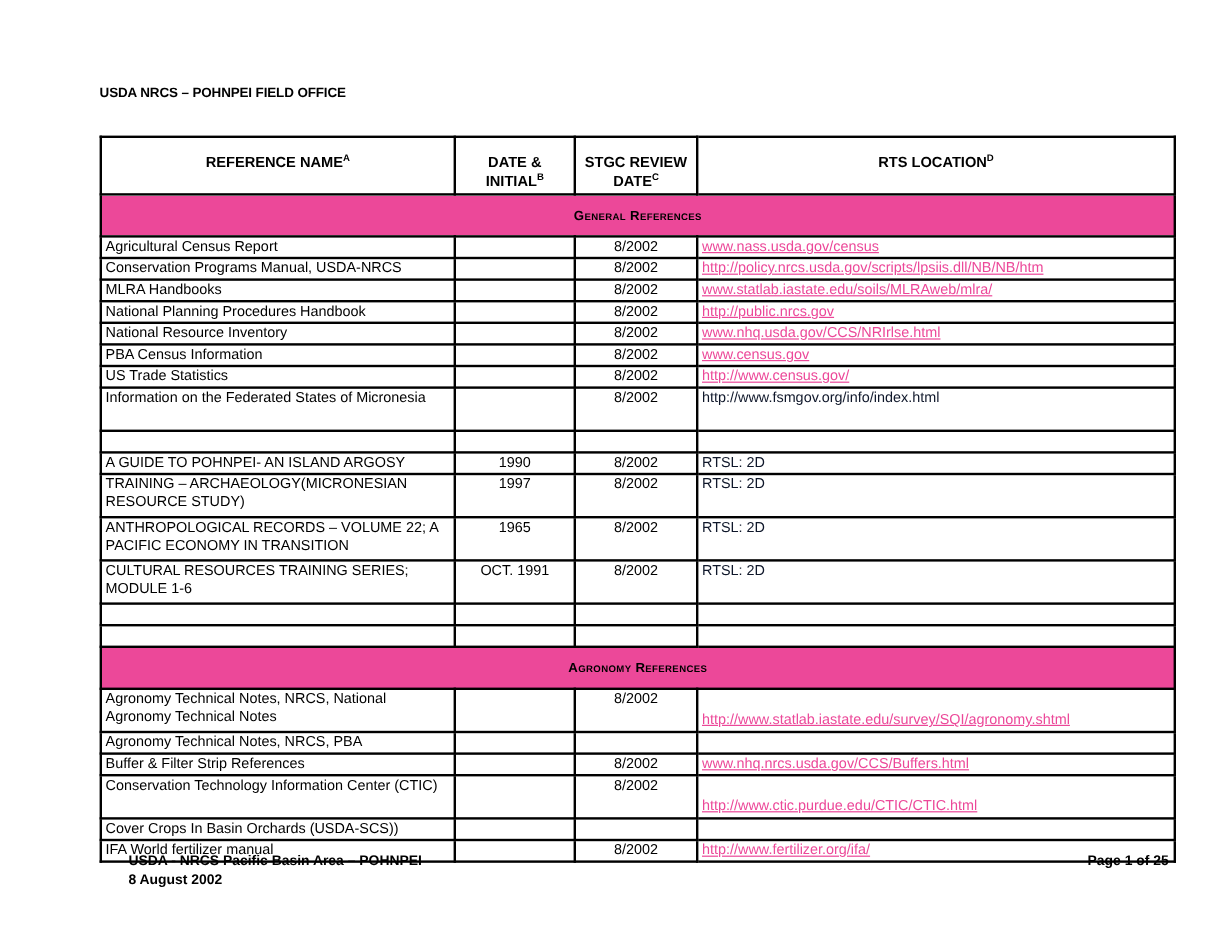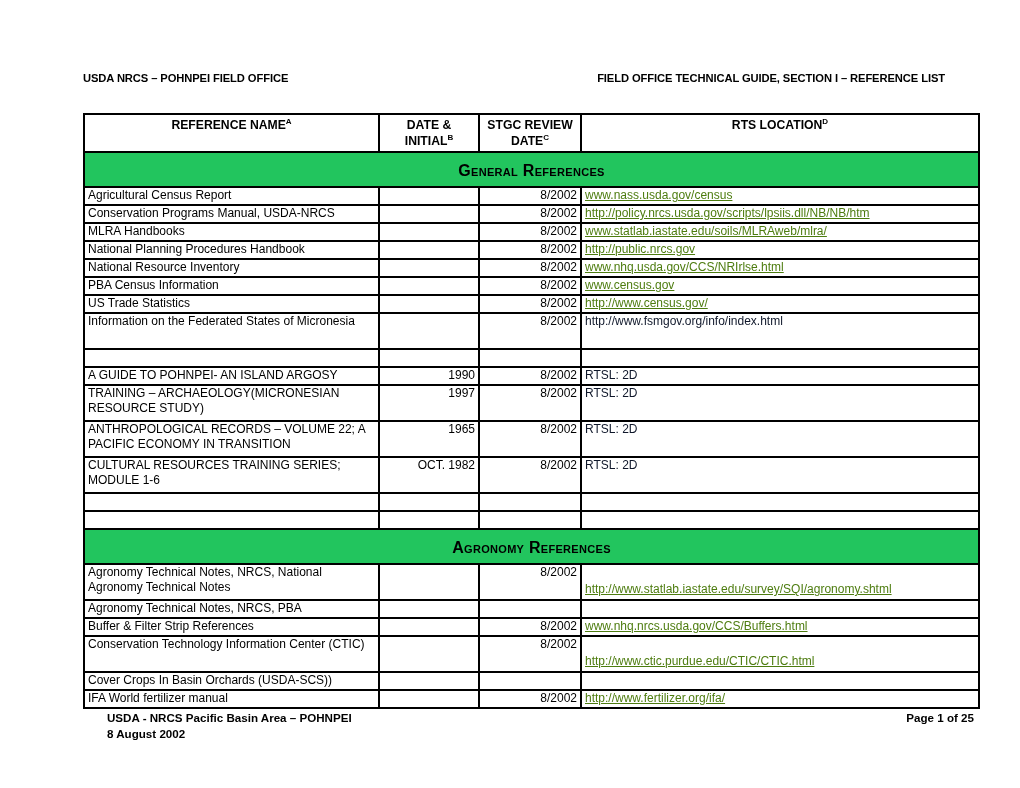--- a/index.html
+++ b/index.html
@@ -63,56 +63,56 @@
   col.c-date { width: 100px; }
   col.c-stgc { width: 102px; }
   col.c-rts  { width: 398px; }
 
   
   .hdr td {
     text-align: center;
     font-weight: bold;
     font-size: 12.2px;
     line-height: 16px;
-    padding-top: 2px;
+    padding-top: 12px;
     padding-bottom: 2px;
     height: 32px;
     vertical-align: top;
   }
   .hdr sup {
     font-size: 8px;
     vertical-align: super;
     line-height: 0;
   }
 
   
   .section td {
-    background: #22c55e;
+    background: #ec4899;
     text-align: center;
     font-weight: bold;
     font-variant: small-caps;
-    font-size: 16px;
+    font-size: 11px;
     letter-spacing: 0.3px;
     height: 24px;
     padding-top: 5px;
     padding-bottom: 4px;
     vertical-align: middle;
   }
 
   
-  .ctr { text-align: right; margin-top: 16px; }
+  .ctr { text-align: center; margin-top: 16px; }
   .lft { text-align: left; }
 
   .blank td { height: 15px; }
 
   td.tall2 { height: 33px; }
   td.bottom-url { vertical-align: bottom; padding-bottom: 2px; }
 
   a.url {
-    color: #4d7c0f;
+    color: #ec4899;
     text-decoration: underline;
     font-size: 12px;
   }
   span.plainurl {
     color: #0f172a;
     text-decoration: none;
     font-size: 12px;
   }
 
   
@@ -133,21 +133,20 @@
   }
   .footer .row2 { text-align: left; }
 </style>
 </head>
 <body>
 
 <div class="page">
 
   <div class="runhead">
     <div class="left">USDA NRCS – POHNPEI FIELD OFFICE</div>
-    <div class="right">FIELD OFFICE TECHNICAL GUIDE, SECTION I – REFERENCE LIST</div>
   </div>
 
   <table class="refs-table">
     <colgroup>
       <col class="c-name">
         <col class="c-date">
         <col class="c-stgc">
         <col class="c-rts">
     </colgroup>
     <tbody id="table-body">
@@ -237,21 +236,21 @@
           <td class="lft"><span class="plainurl">RTSL: 2D</span></td>
         </tr>
         <tr>
           <td class="lft tall2">ANTHROPOLOGICAL RECORDS – VOLUME 22; A PACIFIC ECONOMY IN TRANSITION</td>
           <td class="ctr">1965</td>
           <td class="ctr">8/2002</td>
           <td class="lft"><span class="plainurl">RTSL: 2D</span></td>
         </tr>
         <tr>
           <td class="lft tall2">CULTURAL RESOURCES TRAINING SERIES; MODULE 1-6</td>
-          <td class="ctr">OCT. 1982</td>
+          <td class="ctr">OCT. 1991</td>
           <td class="ctr">8/2002</td>
           <td class="lft"><span class="plainurl">RTSL: 2D</span></td>
         </tr>
         <tr class="blank">
           <td class="lft"></td>
           <td class="ctr"></td>
           <td class="ctr"></td>
           <td class="lft"></td>
         </tr>
         <tr class="blank">

